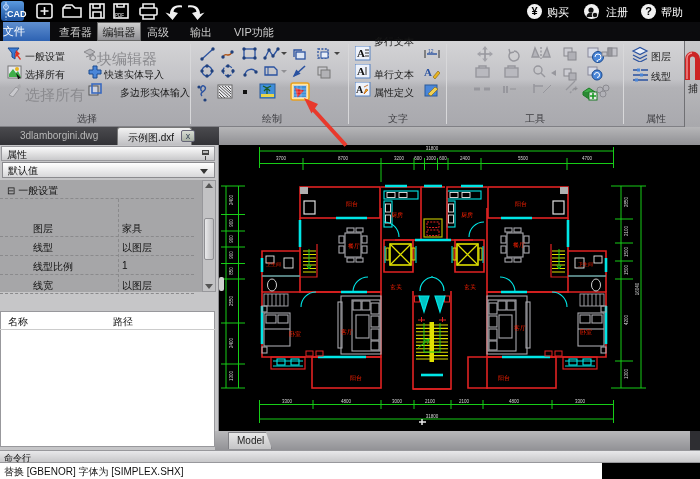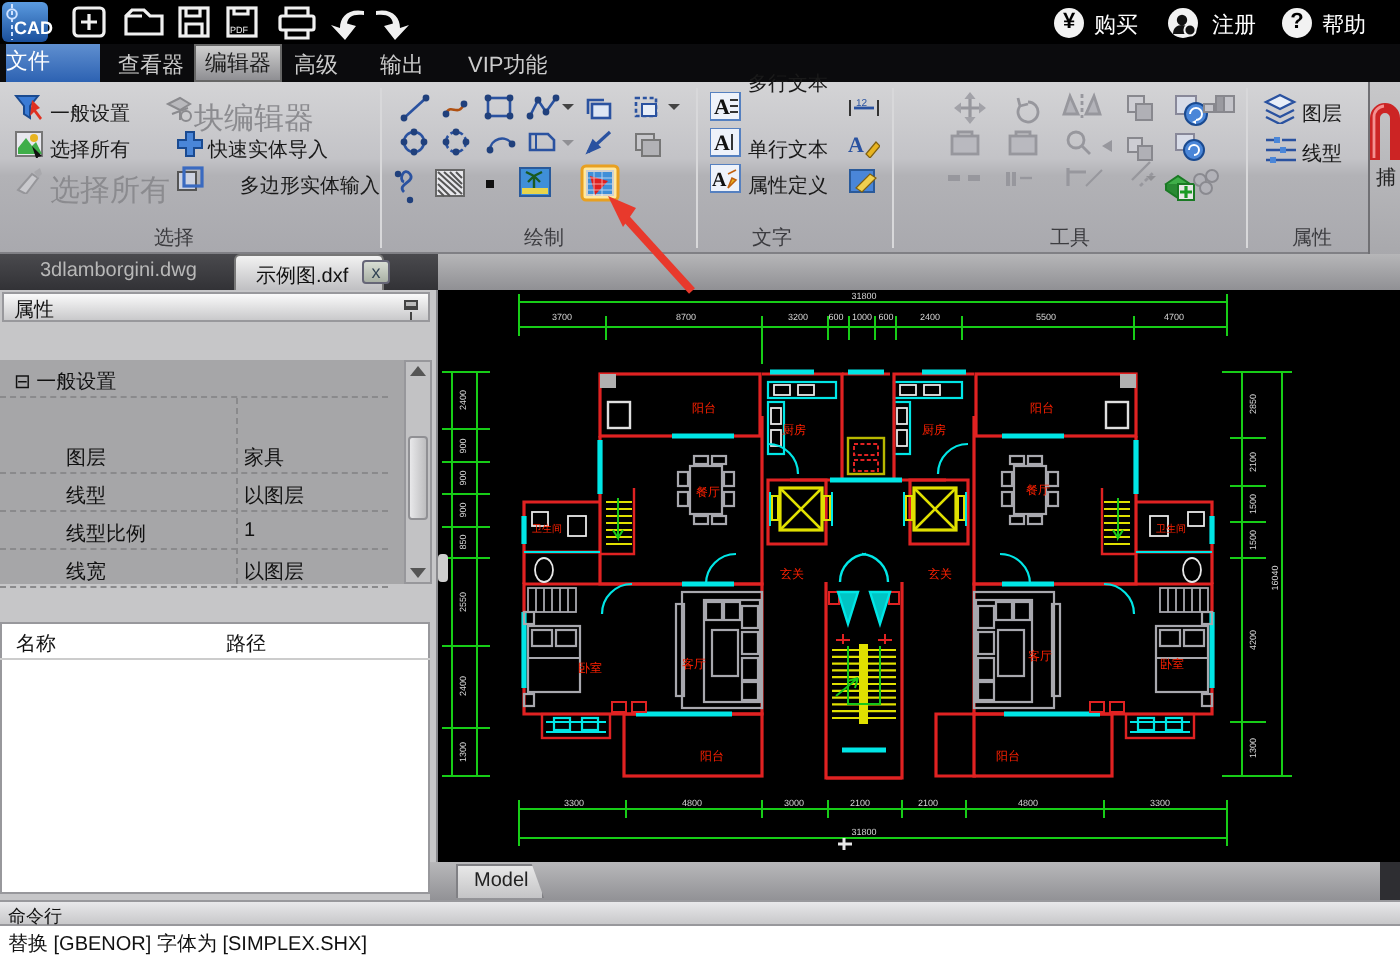--- a/index.html
+++ b/index.html
@@ -55,21 +55,21 @@
 
 #canvas{left:219px;top:145px;width:481px;height:286px;background:#000}
 
 #modelbar{left:215px;top:431px;width:485px;height:19px;background:linear-gradient(#b8b8ba,#929296)}
 #modeltab{left:228px;top:432px;width:44px;height:17px;background:linear-gradient(#e8e8e8,#c4c4c6);
 border:1px solid #808084;border-bottom:none;font-size:10px;color:#222;padding:2px 0 0 8px;
 clip-path:polygon(0 0,86% 0,100% 100%,0 100%)}
 
 #cmdbar{left:0;top:450px;width:700px;height:13px;background:linear-gradient(#e8e8ea,#c8c8ca);
 border-top:1px solid #98989c;border-bottom:1px solid #98989c;font-size:9px;color:#111;padding:1px 0 0 4px}
-#cmdtxt{left:0;top:463px;width:700px;height:16px;background:#fff;font-size:10px;color:#111;padding:2px 0 0 4px}
+#cmdtxt{left:0;top:463px;width:602px;height:16px;background:#fff;font-size:10px;color:#111;padding:2px 0 0 4px}
 </style></head><body>
 <div id="page">
 <div class="abs" id="titlebar"></div>
 <svg class="abs" style="left:0;top:0" width="230" height="22" viewBox="0 0 230 22">
  <defs>
         <linearGradient id="cadg" x1="0" y1="0" x2="0" y2="1">
   <stop offset="0" stop-color="#5b9be0"></stop>
           <stop offset="1" stop-color="#1a4f9c"></stop>
         </linearGradient>
       </defs>
@@ -110,21 +110,21 @@
 <div class="abs mi" style="left:147px">高级</div>
 <div class="abs mi" style="left:190px">输出</div>
 <div class="abs mi" style="left:234px">VIP功能</div>
 <div class="abs" id="ribbon"></div>
 <div class="abs gsep" style="left:190px"></div>
 <div class="abs gsep" style="left:348px"></div>
 <div class="abs gsep" style="left:446px"></div>
 <div class="abs gsep" style="left:623px"></div>
 <div class="abs glabel" style="left:57px">选择</div>
 <div class="abs glabel" style="left:242px">绘制</div>
-<div class="abs glabel" style="left:356px">文字</div>
+<div class="abs glabel" style="left:368px">文字</div>
 <div class="abs glabel" style="left:505px">工具</div>
 <div class="abs glabel" style="left:626px">属性</div>
 
 <svg class="abs" style="left:7px;top:47px" width="16" height="14">
       <path d="M1 1h11l-4 5v6l-3-2V6z" fill="#3a7bd5" stroke="#1a4a90" stroke-width="1"></path>
       <path d="M9 3l4 4-2 1 3 4-1 1-3-4-2 2z" fill="#e03020"></path>
     </svg>
 <div class="abs rtxt" style="left:25px;top:50px">一般设置</div>
 <svg class="abs" style="left:82px;top:47px" width="15" height="14">
       <path d="M2 5l6-3 5 3-5 3z" fill="#b9b9bd" stroke="#8a8a8e"></path>
@@ -337,20 +337,21 @@
       <path d="M2 34V13.5a5.5 5.5 0 0 1 5-5.5" stroke="#f49090" stroke-width="1.4" fill="none"></path>
     </svg>
 <div class="abs" style="left:688px;top:82px;font-size:10px;color:#222">捕</div>
 <div class="abs" id="tabrow"></div>
 <div class="abs" style="left:219px;top:127px;width:481px;height:18px;background:linear-gradient(#b6b6b8,#909094)"></div>
 <div class="abs" id="tab1">3dlamborgini.dwg</div>
 <div class="abs" id="tab2">示例图.dxf</div>
 <div class="abs" id="tabx">x</div>
 <div class="abs" id="lpanel"></div>
 <div class="abs phead" style="top:146px">属性<span class="pin"></span></div>
+<div class="abs" id="combo">默认值<span style="position:absolute;right:6px;top:6px;width:0;height:0;border-left:4px solid transparent;border-right:4px solid transparent;border-top:5px solid #333"></span></div>
 <div class="abs" id="grid"></div>
 <div class="abs grow" style="top:180px">
       <span style="position:absolute;left:7px;top:4px">⊟ 一般设置</span>
     </div>
 <div class="abs grow" style="top:218px">
       <span class="gl">图层</span>
       <span class="gv">家具</span>
     </div>
 <div class="abs grow" style="top:237px">
       <span class="gl">线型</span>

